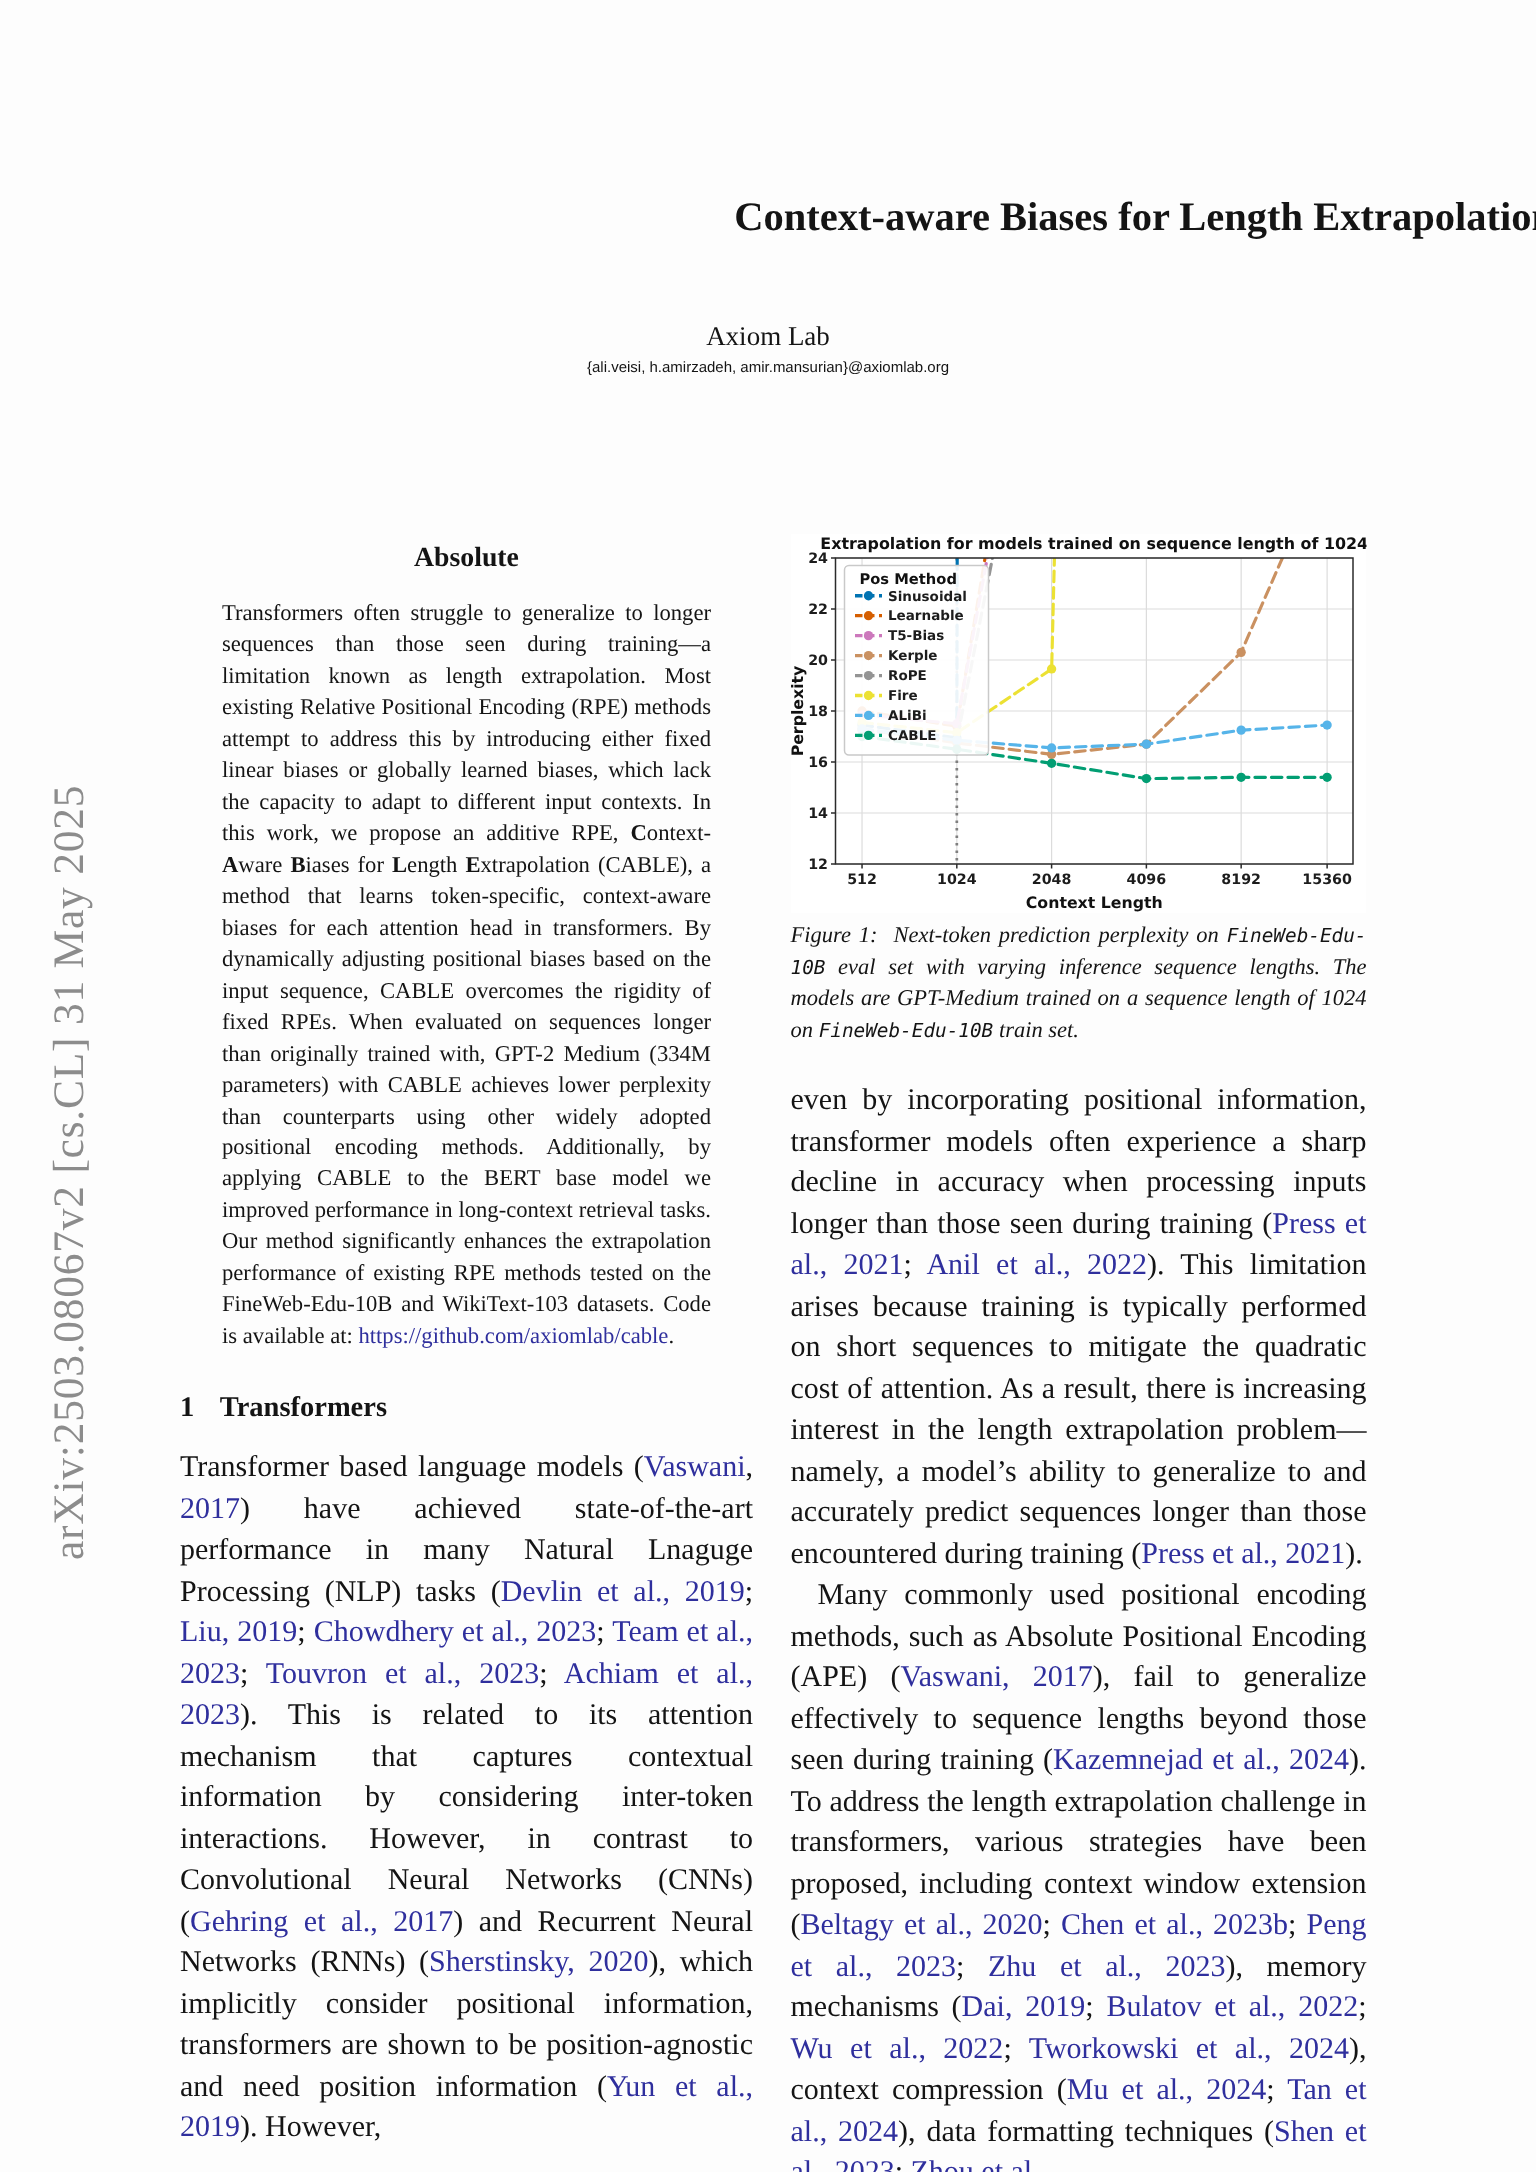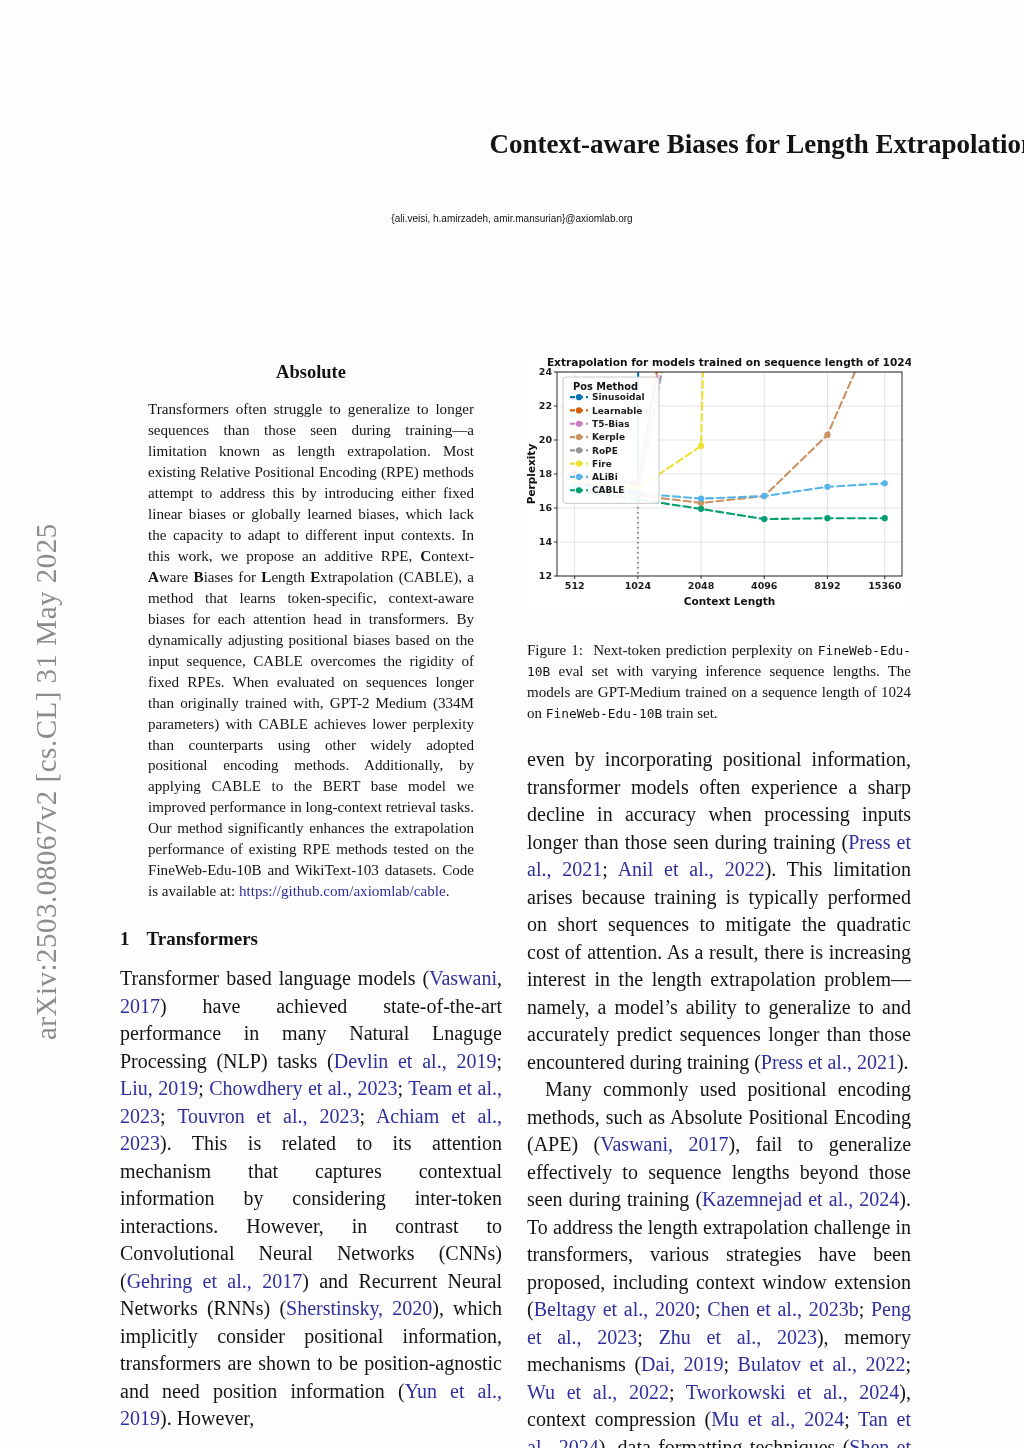--- a/index.html
+++ b/index.html
@@ -30,21 +30,21 @@
 
   .abstract-heading { text-align:center; font-size:18.5px; font-weight:bold; margin-bottom:16px; }
   .abstract-body {
     margin:0 28px; font-size:15.1px; line-height:1.39; text-align:justify;
   }
   .section-heading { display:flex; gap:17px; font-size:19px; font-weight:bold; margin-top:26px; margin-bottom:15px; }
   .body-par { font-size:20px; line-height:1.375; text-align:justify; }
   .body-par.indent { text-indent:18px; }
 
   .figure-block { width:100%; }
-  .figure-caption { margin-top:31px; font-size:15px; line-height:1.4; text-align:justify; }
+  .figure-caption { margin-top:5px; font-size:15px; line-height:1.4; text-align:justify;font-style:italic; }
   .rc-text { margin-top:22px; }
 
   .seg-t, .seg-b, .seg-m, .seg-l, .seg-u { white-space:pre-wrap; }
   .seg-b { font-weight:bold; }
   .seg-m { font-family:"DejaVu Sans Mono", monospace; font-size:0.86em; }
   .seg-l { color:var(--link-color,#2f2f9d); }
   .seg-u { color:var(--link-color,#2f2f9d); }
 
   .chart-wrap { width:384px; height:253px; }
   svg text { font-family:"DejaVu Sans", sans-serif; }
@@ -54,20 +54,21 @@
 
 <div class="page">
 
   <div class="watermark">arXiv:2503.08067v2  [cs.CL]  31 May 2025</div>
 
   <div class="title-block">
     <div class="paper-title">Context-aware Biases for Length Extrapolation</div>
   </div>
 
   <div class="authors-block">
+    <div class="affiliation">Axiom Lab</div>
     <div class="emails">{ali.veisi, h.amirzadeh, amir.mansurian}@axiomlab.org</div>
   </div>
 
   <div class="col-left">
     <div class="abstract-heading">Absolute</div>
     <div class="abstract-body"><span class="seg-t">Transformers often struggle to generalize to longer sequences than those seen during training—a limitation known as length extrapolation. Most existing Relative Positional Encoding (RPE) methods attempt to address this by introducing either fixed linear biases or globally learned biases, which lack the capacity to adapt to different input contexts. In this work, we propose an additive RPE, </span><span class="seg-b">C</span><span class="seg-t">ontext-</span><span class="seg-b">A</span><span class="seg-t">ware </span><span class="seg-b">B</span><span class="seg-t">iases for </span><span class="seg-b">L</span><span class="seg-t">ength </span><span class="seg-b">E</span><span class="seg-t">xtrapolation (CABLE), a method that learns token-specific, context-aware biases for each attention head in transformers. By dynamically adjusting positional biases based on the input sequence, CABLE overcomes the rigidity of fixed RPEs. When evaluated on sequences longer than originally trained with, GPT-2 Medium (334M parameters) with CABLE achieves lower perplexity than counterparts using other widely adopted positional encoding methods. Additionally, by applying CABLE to the BERT base model we improved performance in long-context retrieval tasks. Our method significantly enhances the extrapolation performance of existing RPE methods tested on the FineWeb-Edu-10B and WikiText-103 datasets. Code is available at: </span><span class="seg-u">https://github.com/axiomlab/cable</span><span class="seg-t">.</span></div>
 
     <div class="section-heading">
       <span>1</span>
       <span>Transformers</span>

